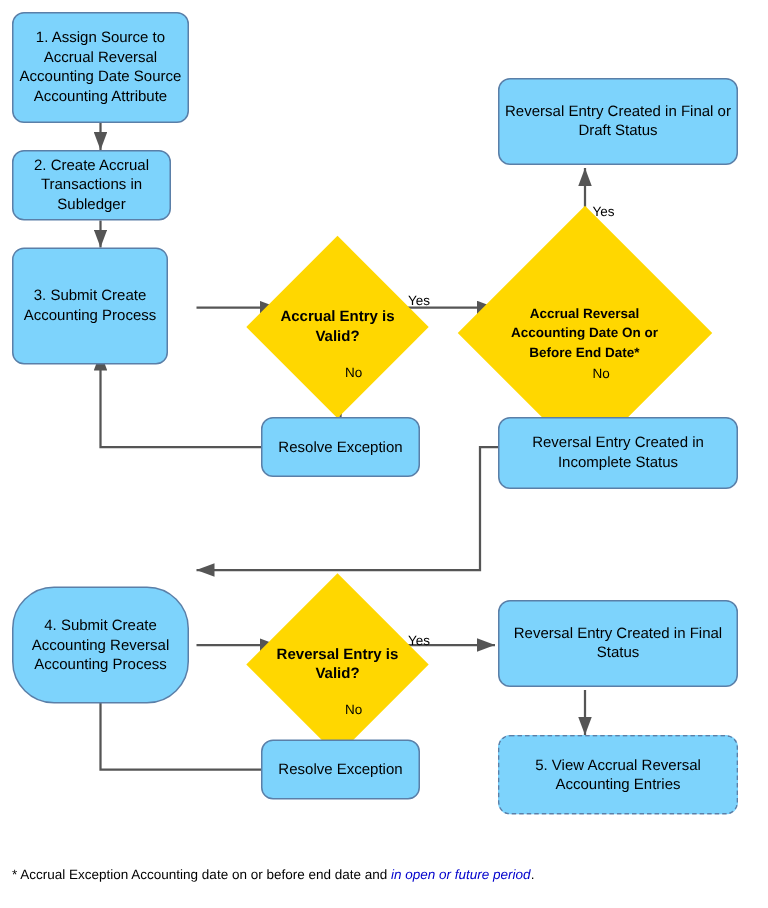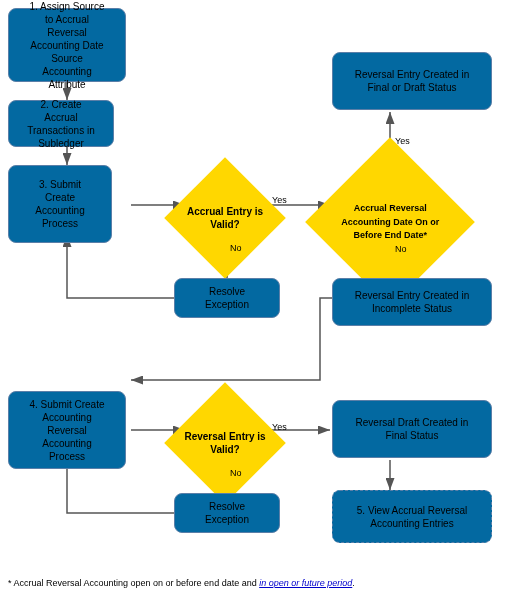--- a/index.html
+++ b/index.html
@@ -13,28 +13,28 @@
     }
     .diagram {
       position: relative;
       width: 512px;
       height: 590px;
     }
     
     .box {
       position: absolute;
       border: 1.5px solid #5a7fa8;
-      background: #0369a1;
+      background: #7dd3fc;
       display: flex;
       align-items: center;
       justify-content: center;
       text-align: center;
       font-size: 10px;
       color: #000;
-      padding: 18px;
+      padding: 2px;
       line-height: 1.3;
     }
     .box-rounded {
       border-radius: 8px;
     }
     .box-yellow {
       background: #ffd700;
       border-color: #c8a000;
       transform: rotate(45deg);
       display: flex;
@@ -61,21 +61,20 @@
     .footnote {
       position: absolute;
       bottom: 4px;
       left: 8px;
       font-size: 9px;
       color: #000;
     }
     .footnote span.highlight {
       color: #0000cc;
       font-style: italic;
-      text-decoration: underline;
     }
   </style>
 </head>
 <body>
 
 <div class="diagram">
 
   <svg class="arrows-svg">
     <defs>
       <marker id="arrowhead" markerWidth="8" markerHeight="6" refX="8" refY="3" orient="auto">
@@ -158,21 +157,21 @@
   </div>
 
   <div class="box box-rounded" style="left:332px; top:52px; width:160px; height:58px;">
     <span>Reversal Entry Created in Final or Draft Status</span>
   </div>
 
   <div class="box box-rounded" style="left:332px; top:278px; width:160px; height:48px;">
     <span>Reversal Entry Created in Incomplete Status</span>
   </div>
 
-  <div class="box box-rounded" style="left:8px; top:391px; width:118px; height:78px;">
+  <div class="box box-rounded" style="left:8px; top:391px; width:118px; height:78px;border-radius:28px;">
     <span>4. Submit Create Accounting Reversal Accounting Process</span>
   </div>
 
   <div class="box-yellow" style="position:absolute; left:182px; top:400px; width:86px; height:86px;">
     <div class="box-yellow-inner">
       <span>Reversal Entry is Valid?</span>
     </div>
   </div>
 
   <div style="position:absolute; left:272px; top:422px; font-size:9px; color:#000;">
@@ -181,24 +180,24 @@
 
   <div style="position:absolute; left:230px; top:468px; font-size:9px; color:#000;">
     <span>No</span>
   </div>
 
   <div class="box box-rounded" style="left:174px; top:493px; width:106px; height:40px;">
     <span>Resolve Exception</span>
   </div>
 
   <div class="box box-rounded" style="left:332px; top:400px; width:160px; height:58px;">
-    <span>Reversal Draft Created in Final Status</span>
+    <span>Reversal Entry Created in Final Status</span>
   </div>
 
   <div class="box box-rounded" style="left:332px; top:490px; width:160px; height:53px; border-style: dashed;">
     <span>5. View Accrual Reversal Accounting Entries</span>
   </div>
 
   <div class="footnote" style="bottom:2px; width:500px;">
-    <span>* Accrual Reversal Accounting open on or before end date and </span><span class="highlight">in open or future period</span><span>.</span>
+    <span>* Accrual Exception Accounting date on or before end date and </span><span class="highlight">in open or future period</span><span>.</span>
   </div>
 
 </div>
 
 </body></html>

